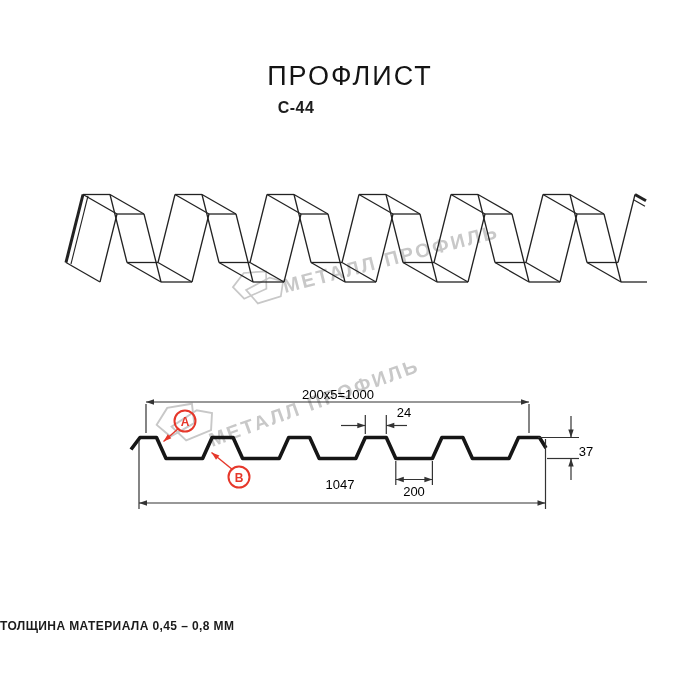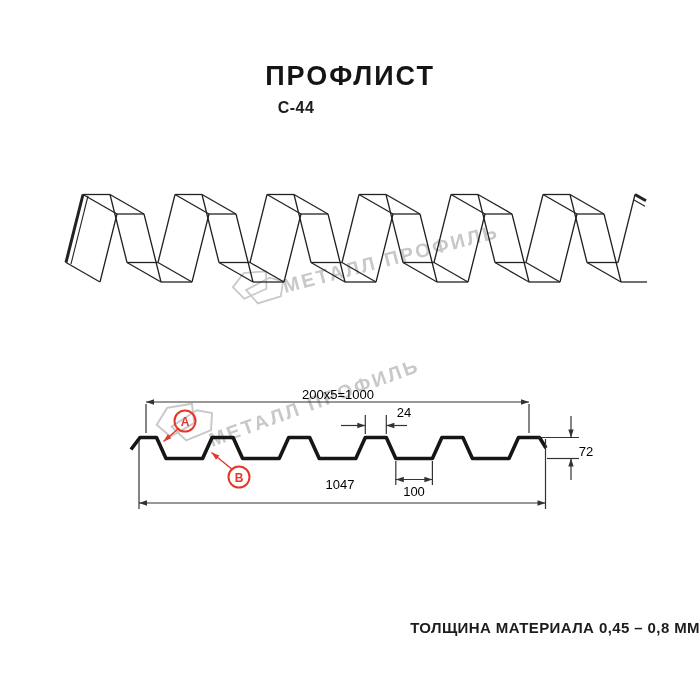--- a/index.html
+++ b/index.html
@@ -2,40 +2,40 @@
 <html><head>
 <meta charset="utf-8">
 <style>
   html,body{margin:0;padding:0}
   body{
     width:700px;height:700px;background:#ffffff;position:relative;overflow:hidden;
     font-family:"Liberation Sans", sans-serif;
   }
   .title{
     position:absolute;top:61px;left:0;width:700px;text-align:center;
-    font-size:27px;font-weight:bold;letter-spacing:2px;color:#141414;
+    font-size:27px;font-weight:normal;letter-spacing:2px;color:#141414;
   }
   .subtitle{
     position:absolute;top:99px;left:0;width:592px;text-align:center;
     font-size:16px;font-weight:600;letter-spacing:.5px;color:#1d1d1d;
   }
   #cv{position:absolute;left:0;top:0}
   .dim{
     position:absolute;transform:translate(-50%,-50%);
     font-size:13px;color:#000000;white-space:nowrap;
   }
   .callout{
     position:absolute;width:19px;height:19px;border:2px solid #e6372a;border-radius:50%;
     color:#e6372a;display:flex;align-items:center;justify-content:center;
     font-size:12px;font-weight:600;transform:translate(-50%,-50%);background:transparent;
     line-height:1;
   }
   .footer{
-    position:absolute;top:619px;left:0;width:700px;text-align:right;
-    font-size:15px;font-weight:600;letter-spacing:.4px;color:#1c1c1c;
+    position:absolute;top:619px;left:0;width:700px;text-align:left;
+    font-size:12px;font-weight:600;letter-spacing:.4px;color:#1c1c1c;
   }
 </style>
 </head>
 <body>
 
 <div class="page">
 
   <div class="title">ПРОФЛИСТ</div>
   <div class="subtitle">С-44</div>
 
@@ -166,23 +166,23 @@
       <g>
         <line x1="179" y1="428" x2="163.5" y2="441.5" stroke="#e6372a" stroke-width="1.4"></line>
         <polygon points="163.5,441.5 167.7593447561191,434.2097337326734 171.30596077806177,438.2817743504594" fill="#e6372a"></polygon>
         <line x1="233" y1="470" x2="211.5" y2="452.5" stroke="#e6372a" stroke-width="1.4"></line>
         <polygon points="211.5,452.5 219.40892880528742,455.4561537769364 216.00006325409169,459.64418859697685" fill="#e6372a"></polygon>
       </g>
     </svg>
 
   <div class="dim" style="left:338px;top:394px">200x5=1000</div>
   <div class="dim" style="left:404px;top:412px">24</div>
-  <div class="dim" style="left:586px;top:451px">72</div>
+  <div class="dim" style="left:586px;top:451px">37</div>
   <div class="dim" style="left:340px;top:484px">1047</div>
-  <div class="dim" style="left:414px;top:491px">100</div>
+  <div class="dim" style="left:414px;top:491px">200</div>
 
   <div class="callout" style="left: 185px; top: 421px; border-color: rgb(230, 55, 42); color: rgb(230, 55, 42);">
     <span>A</span>
   </div>
   <div class="callout" style="left: 239px; top: 477px; border-color: rgb(230, 55, 42); color: rgb(230, 55, 42);">
     <span>B</span>
   </div>
 
   <div class="footer">ТОЛЩИНА МАТЕРИАЛА 0,45 – 0,8 ММ</div>
 </div>

